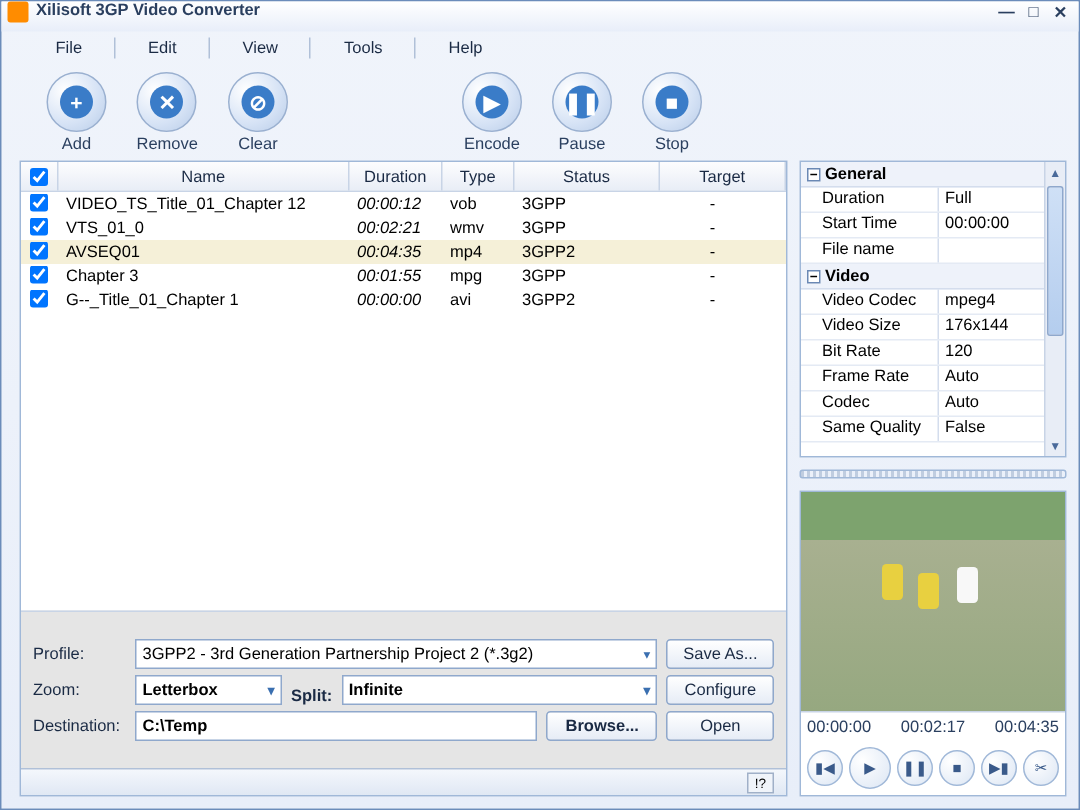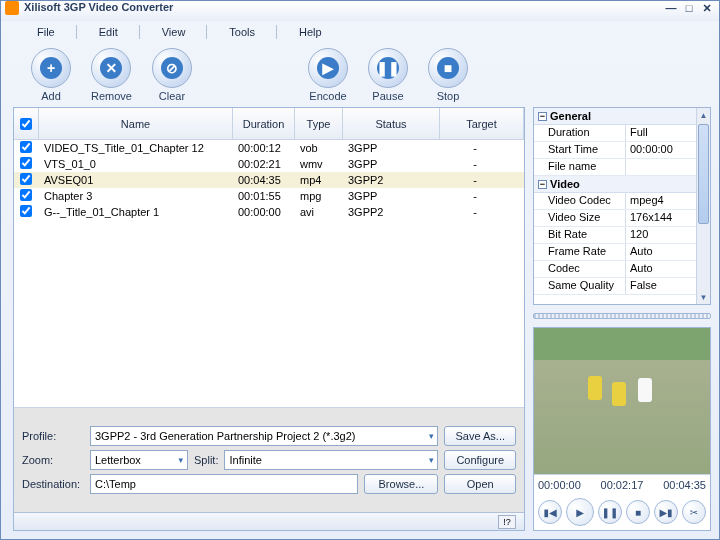--- a/index.html
+++ b/index.html
@@ -15,44 +15,44 @@
 .menu-item::after { content: ''; position: absolute; right: 0; top: 2px; bottom: 2px; width: 1px; background: #b0c0d8; }
 .menu-item:last-child::after { display: none; }
 .toolbar { height: 64px; display: flex; align-items: center; padding: 0 16px 0 30px; gap: 20px; }
 .tool-btn { display: flex; flex-direction: column; align-items: center; cursor: pointer; }
 .tool-circle { width: 40px; height: 40px; border-radius: 50%; background: radial-gradient(circle at 30% 30%, #fff, #d5e2f5 60%, #b8cce8); border: 1px solid #9ab0d0; display: flex; align-items: center; justify-content: center; }
 .tool-inner { width: 22px; height: 22px; border-radius: 50%; background: #3a7cc8; display: flex; align-items: center; justify-content: center; color: #fff; font-weight: bold; font-size: 14px; }
 .tool-label { margin-top: 2px; color: #2a3f5f; }
 .tool-gap { flex: 0 0 76px; }
 .main { flex: 1; display: flex; padding: 0 8px 8px 12px; gap: 8px; }
 .left { flex: 1; display: flex; flex-direction: column; border: 1px solid #a0b8d8; background: #fff; }
-.table-header { display: flex; background: linear-gradient(#fdfdfe, #e8edf6); border-bottom: 1px solid #c8d4e6; height: 32px; }
+.table-header { display: flex; background: linear-gradient(#fdfdfe, #e8edf6); border-bottom: 1px solid #c8d4e6; height: 20px; }
 .th { border-right: 1px solid #c8d4e6; padding: 3px 6px; color: #1a2a44; display: flex; align-items: center; }
 .th-check { flex: 0 0 24px; justify-content: center; }
 .th-name { flex: 0 0 194px; justify-content: center; }
 .th-dur { flex: 0 0 62px; justify-content: center; }
 .th-type { flex: 0 0 48px; justify-content: center; }
 .th-target { flex: 0 0 84px; justify-content: center; }
 .th-status { flex: 1; justify-content: center; }
 .table-body { flex: 1; overflow: auto; }
 .tr { display: flex; height: 16px; align-items: center; }
 .tr.sel { background: #f5f0d8; }
 .td { padding: 1px 6px; }
 .td-check { flex: 0 0 24px; text-align: center; }
 .td-name { flex: 0 0 194px; }
-.td-dur { flex: 0 0 62px; }
+.td-dur { flex: 0 0 62px; font-style: italic; }
 .td-type { flex: 0 0 48px; }
 .td-target { flex: 0 0 84px; }
 .td-status { flex: 1; text-align: center; }
 .bottom-panel { border-top: 1px solid #c8d4e6; background: #e5e5e5; padding: 18px 8px; display: grid; grid-template-columns: 62px 1fr auto; gap: 4px 6px; align-items: center; }
 .label { color: #1a2a44; }
 .select, .input { height: 20px; border: 1px solid #8fa8cc; background: #fff; padding: 0 4px; display: flex; align-items: center; justify-content: space-between; }
 .chevron { color: #3a6fb0; font-size: 9px; }
 .btn { height: 20px; padding: 0 10px; border: 1px solid #8fa8cc; background: linear-gradient(#fff,#e6ecf6); border-radius: 3px; cursor: pointer; display: flex; align-items: center; justify-content: center; color: #1a2a44; }
-.row2 { display: flex; gap: 6px; align-items: center; }
+.row2 { display: flex; gap: 6px; align-items: flex-end; font-weight: bold; }
 .statusbar { height: 18px; background: linear-gradient(#f4f7fc,#e0e8f4); border-top: 1px solid #b0c0d8; display: flex; justify-content: flex-end; align-items: center; padding: 0 8px; }
 .status-help { width: 18px; height: 14px; border: 1px solid #a0b0c8; background: #f0f4fa; display: flex; align-items: center; justify-content: center; font-size: 9px; cursor: pointer; }
 .right { flex: 0 0 178px; display: flex; flex-direction: column; gap: 8px; }
 .props { border: 1px solid #a0b8d8; background: #fff; height: 198px; overflow: hidden; position: relative; }
 .props-scroll { position: absolute; right: 0; top: 0; bottom: 0; width: 14px; background: #e8edf6; border-left: 1px solid #c8d4e6; }
 .props-thumb { position: absolute; top: 16px; left: 1px; right: 1px; height: 100px; background: linear-gradient(#cfe0f6,#b4cdee); border: 1px solid #8fa8cc; border-radius: 2px; }
 .props-arrow { position: absolute; left: 0; right: 0; height: 14px; display: flex; align-items: center; justify-content: center; font-size: 8px; color: #4a6a9a; }
 .prop-group-h { background: #eef2fa; padding: 2px 4px; font-weight: bold; display: flex; align-items: center; gap: 3px; border-bottom: 1px solid #d4dded; margin-right: 14px; }
 .prop-row { display: flex; border-bottom: 1px solid #e4eaf4; margin-right: 14px; height: 17px; }
 .prop-key { flex: 0 0 92px; padding: 1px 4px 1px 14px; border-right: 1px solid #d4dded; }

